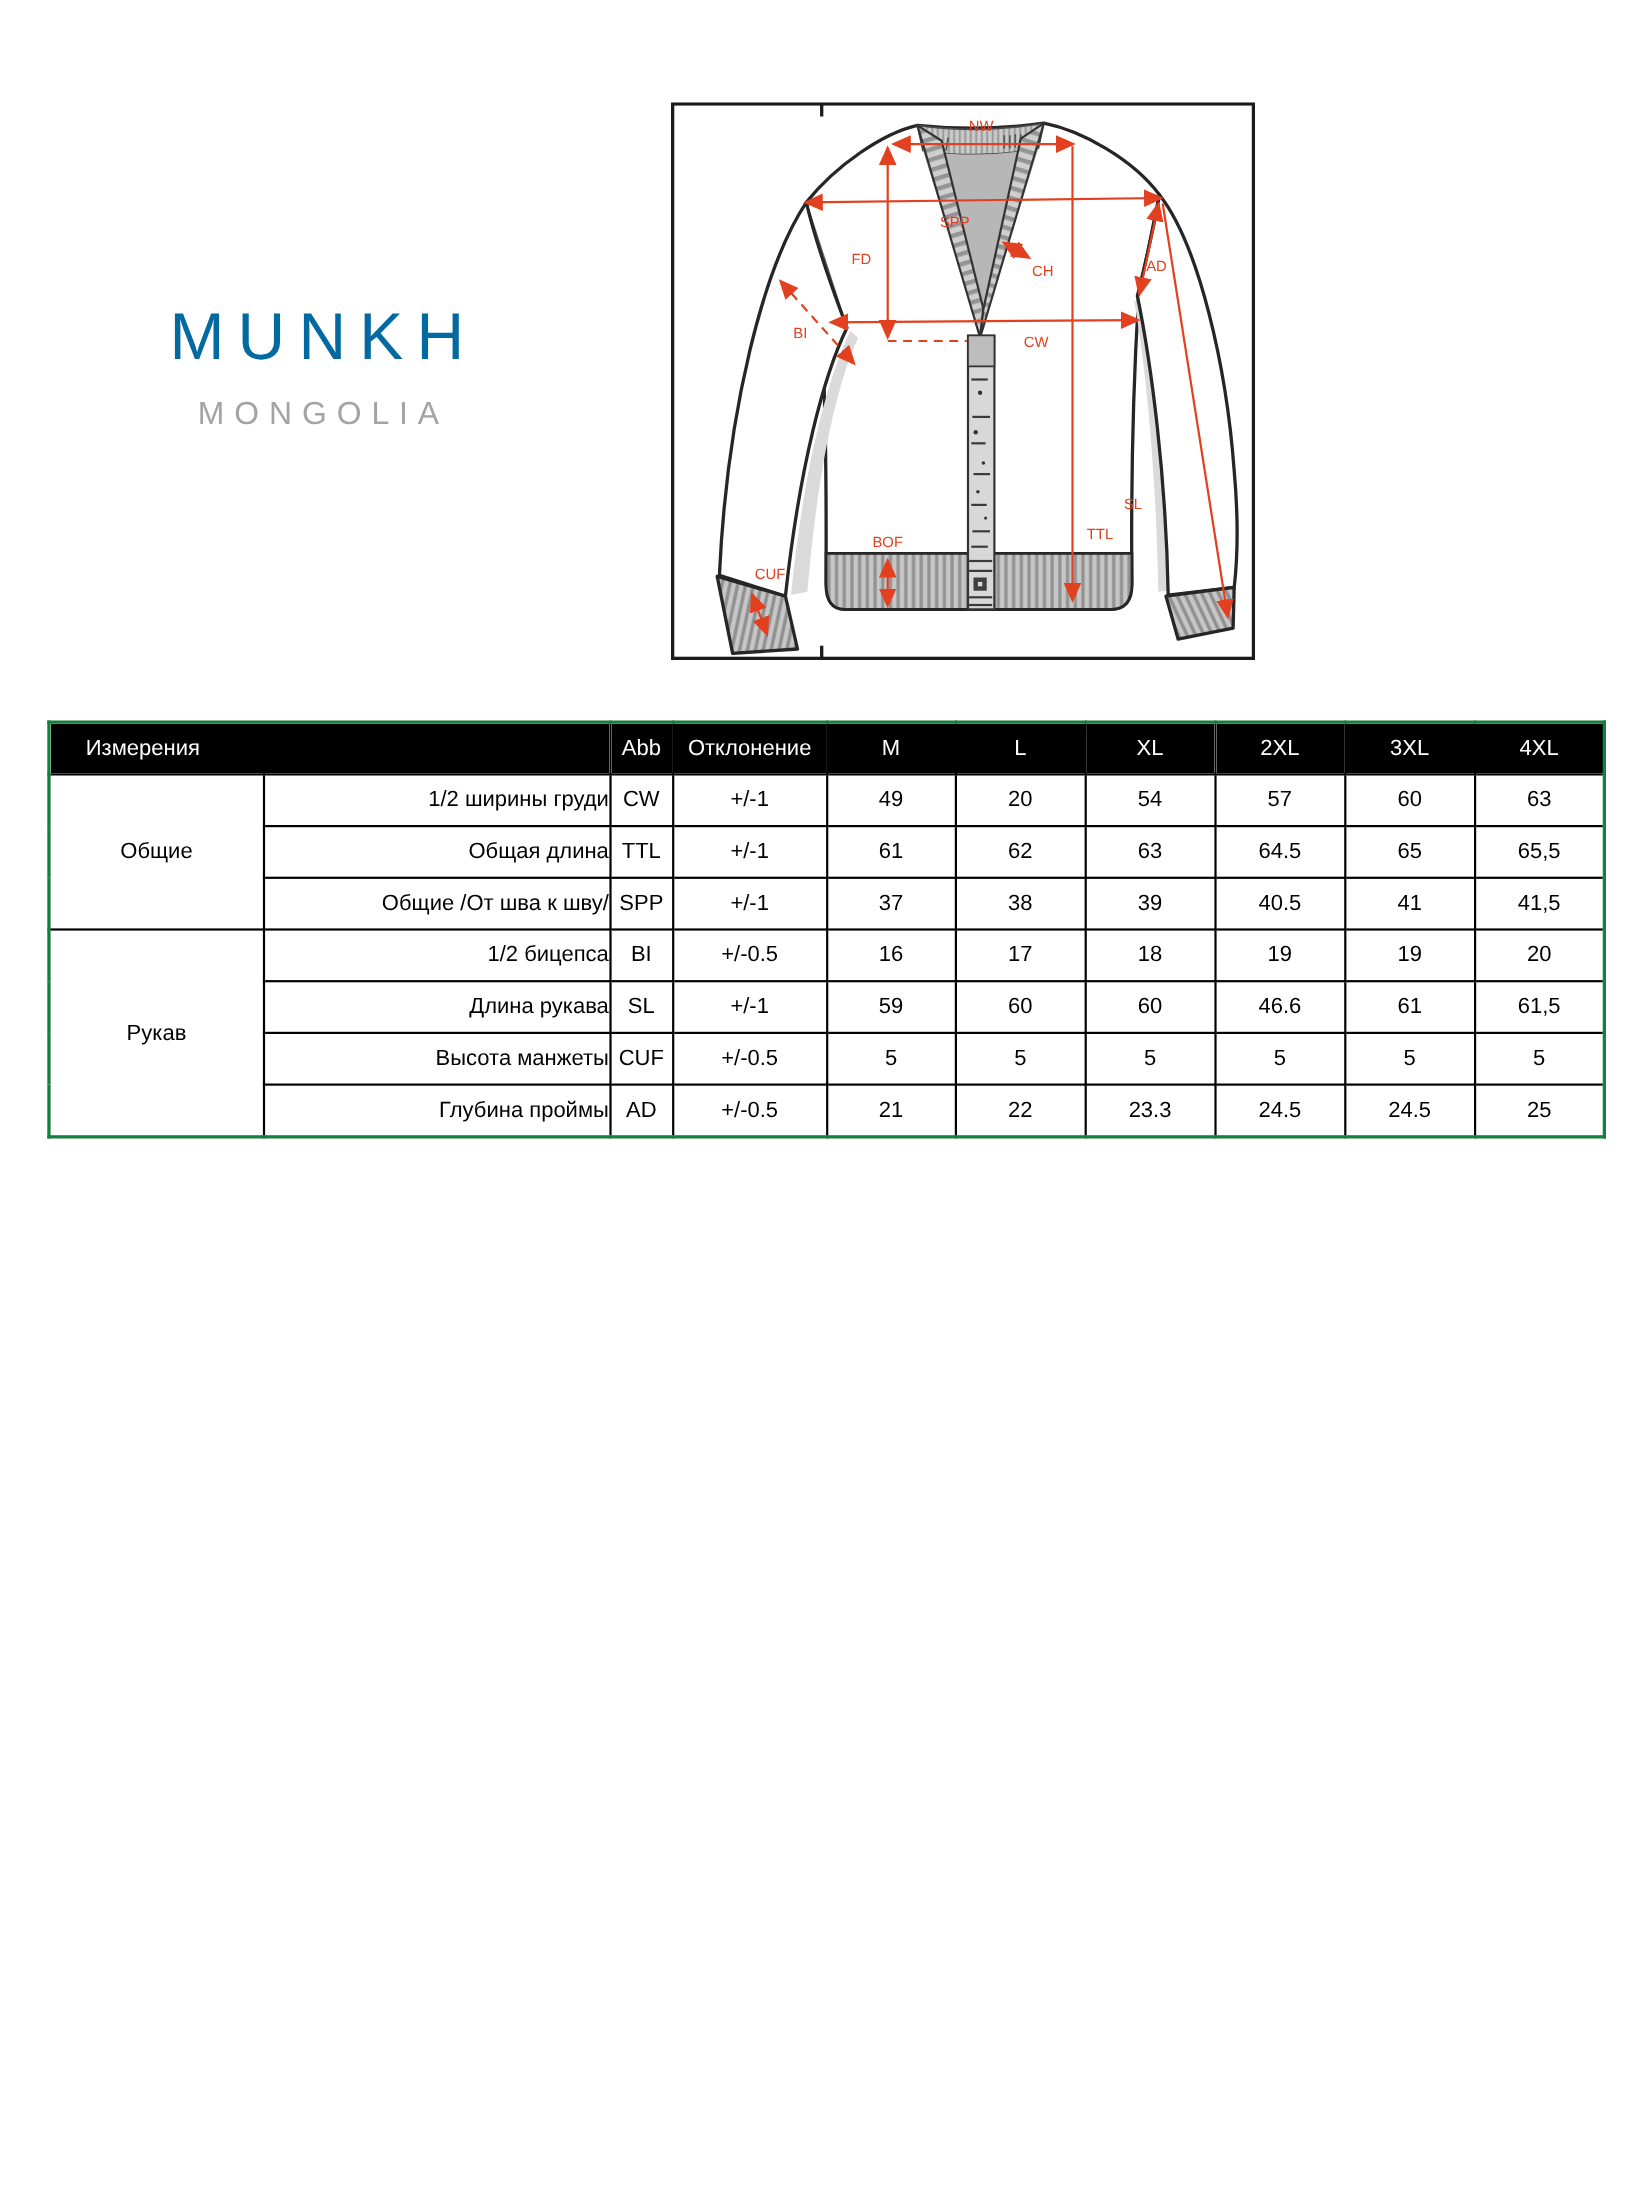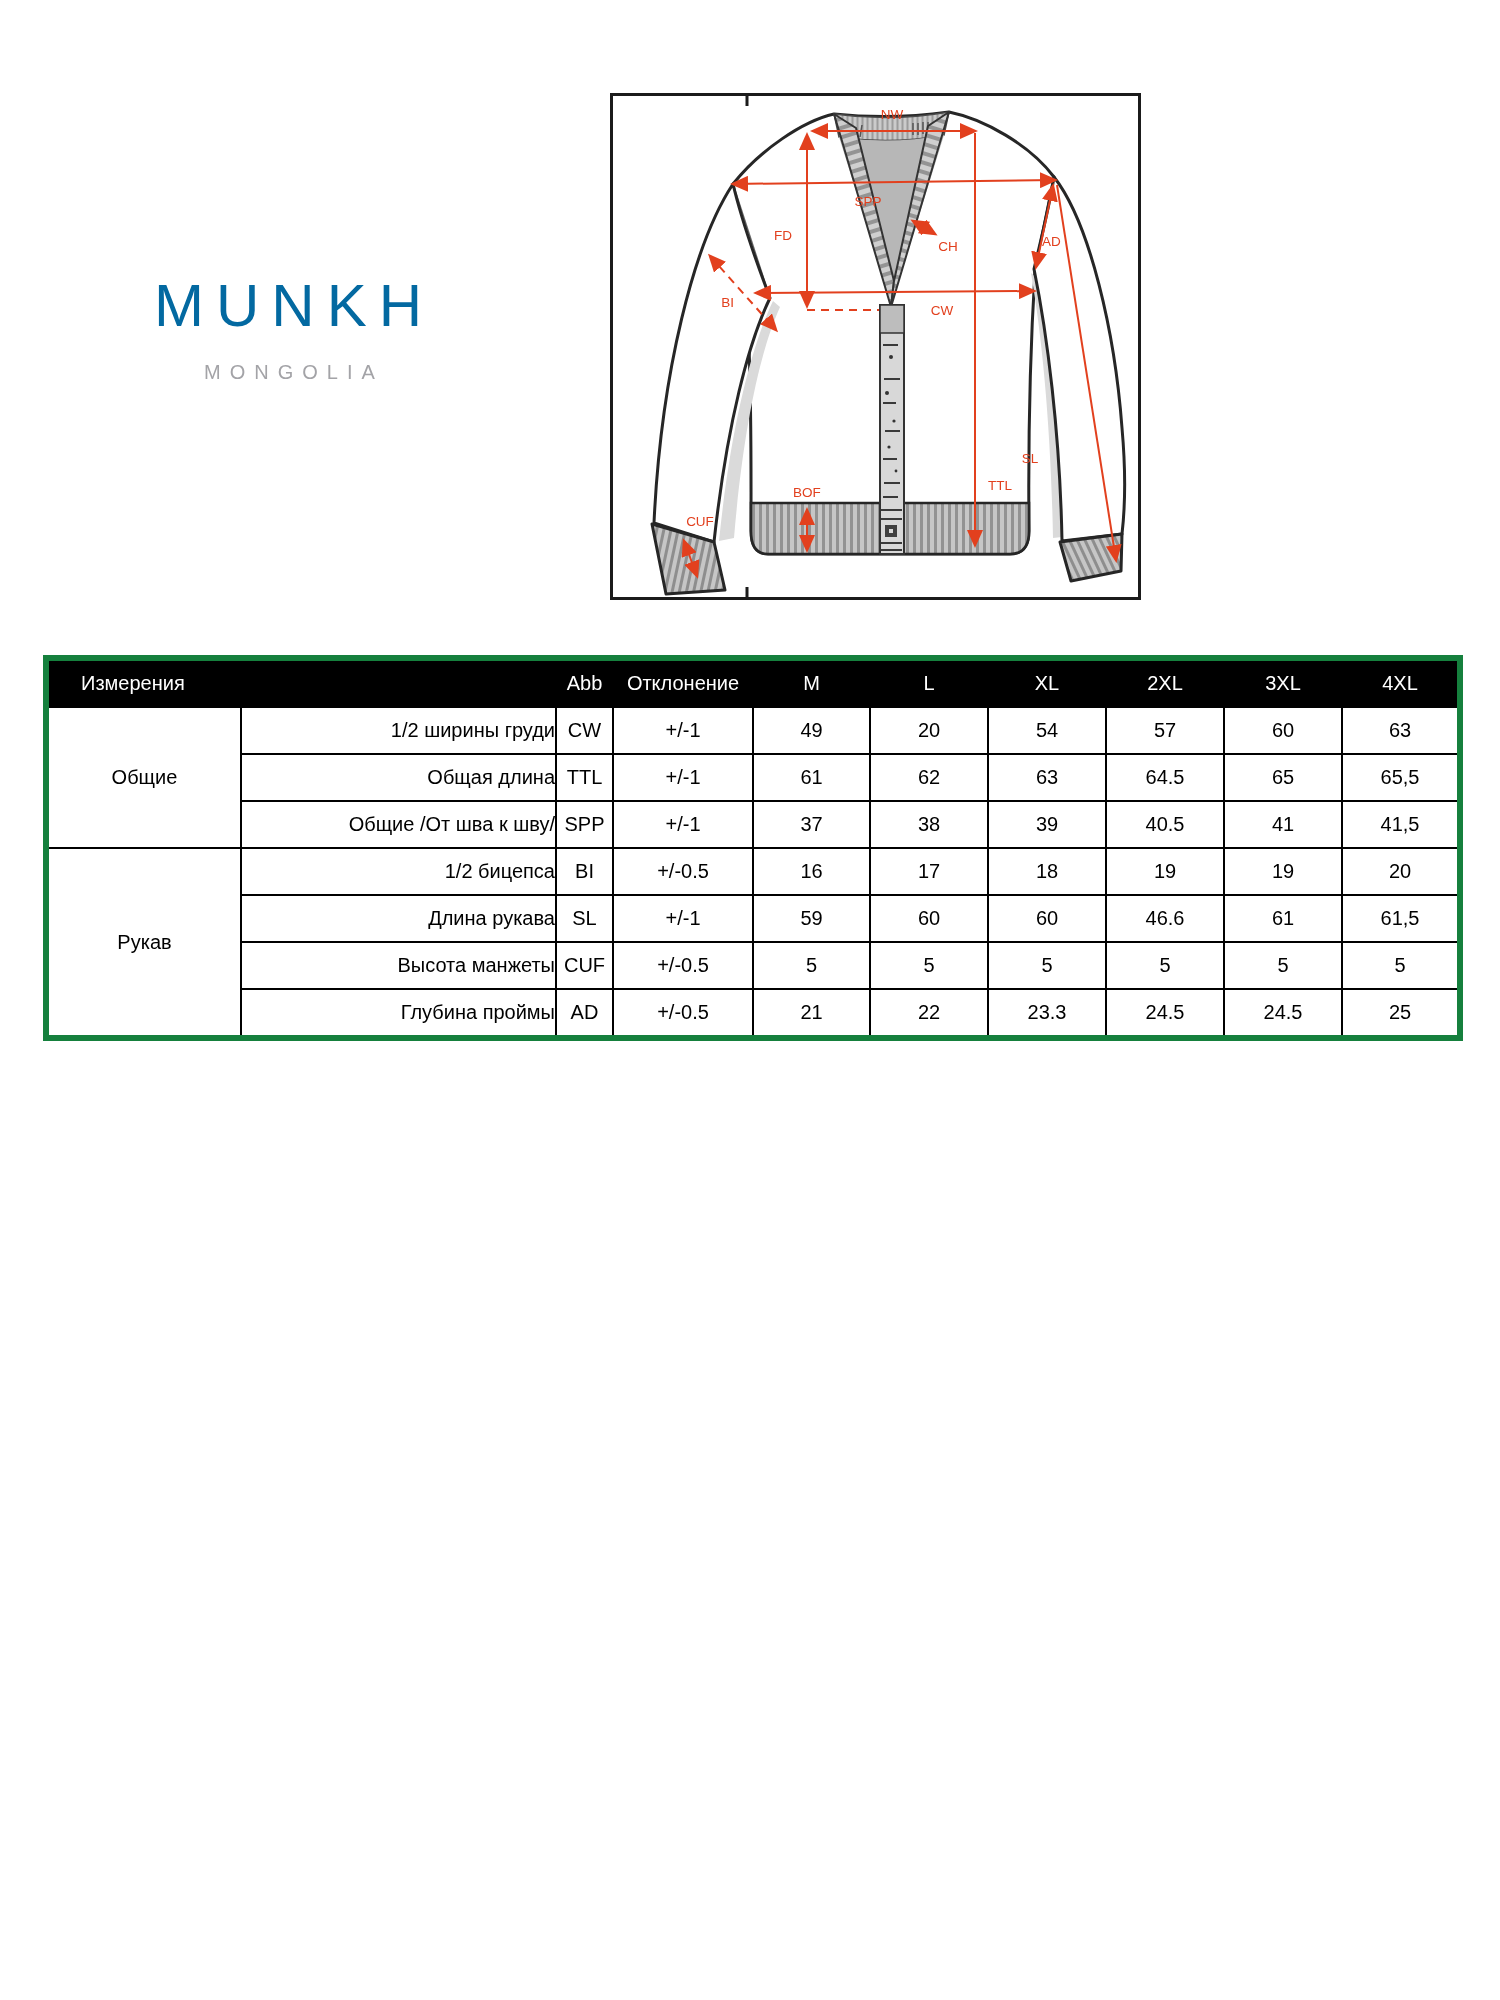--- a/index.html
+++ b/index.html
@@ -3,28 +3,28 @@
 <meta charset="utf-8">
 <style>
   html,body{margin:0;padding:0;}
   body{
     width:1500px;height:2000px;position:relative;background:#ffffff;
     font-family:"Liberation Sans", sans-serif;color:#000;
   }
   
   .logo{position:absolute;left:118px;top:276px;width:352px;text-align:center;}
   .logo-name{font-size:60px;line-height:1;letter-spacing:12px;color:#0369a1;white-space:nowrap;}
-  .logo-sub{font-size:20px;line-height:1;letter-spacing:9px;color:#a3a3a7;margin-top:26px;white-space:nowrap;}
+  .logo-sub{font-size:29px;line-height:1;letter-spacing:9px;color:#a3a3a7;margin-top:26px;white-space:nowrap;}
   
   .diagram{position:absolute;left:610px;top:93px;width:456px;height:507px;}
   .diagram svg{display:block;width:531px;height:507px;}
   
   .size-table{
     position:absolute;left:43px;top:655px;width:1414px;
-    border-collapse:collapse;table-layout:fixed;border:6px solid #15803d;
+    border-collapse:collapse;table-layout:fixed;border:3px solid #15803d;
   }
   .size-table th,.size-table td{
     border:2px solid #000;height:45px;font-size:20px;font-weight:400;
     text-align:center;vertical-align:middle;padding:0;overflow:hidden;white-space:nowrap;
   }
   .size-table thead th{background:#000;color:#fff;}
   .size-table thead th.h-meas{text-align:left;padding-left:32px;}
   .size-table td.name-cell{text-align:right;padding-left:8px;}
 </style>
 </head>

